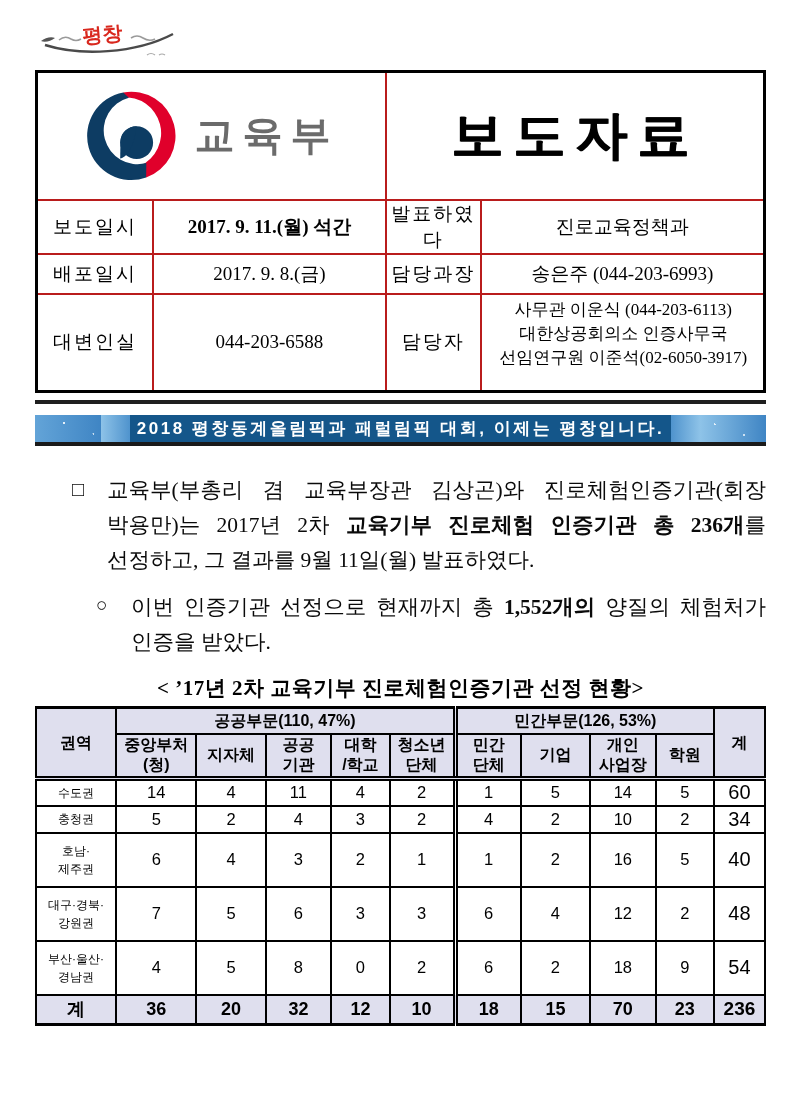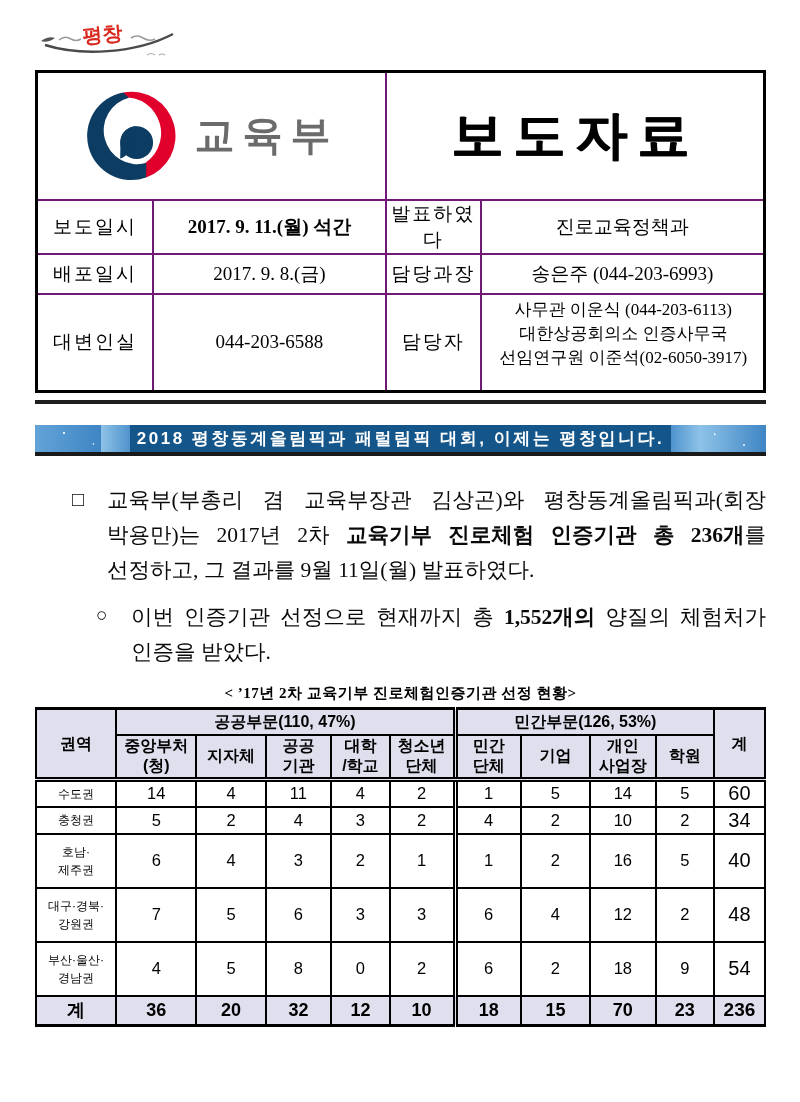--- a/index.html
+++ b/index.html
@@ -11,21 +11,21 @@
   }
 
   
   .pc-logo { height:46px; margin-left:0; margin-bottom:2px; }
 
   
   table.masthead {
     width:100%; border-collapse:collapse; table-layout:fixed;
     border:3px solid #000;
   }
-  table.masthead td { border:2px solid #701a75; text-align:center; vertical-align:middle; }
+  table.masthead td { border:2px solid #b91c1c; text-align:center; vertical-align:middle; }
   td.brandcell { height:128px; }
   .brand-inner { display:flex; align-items:center; justify-content:center; gap:16px; }
   .ministry-name {
     font-family:"Liberation Sans", sans-serif; font-weight:bold;
     font-size:40px; letter-spacing:8px; color:#6b6b6b;
   }
   .doc-type {
     font-family:"Liberation Sans", sans-serif; font-weight:bold;
     font-size:52px; letter-spacing:10px; color:#000;
     text-shadow:1px 0 0 currentColor;
@@ -35,21 +35,21 @@
   td.v-strong { font-weight:bold; }
   td.contact-cell { text-align:left; padding:3px 2px 20px 4px; }
   .contact-line { font-size:17px; line-height:1.42; white-space:nowrap; }
   td.tall { height:82px; }
 
   
   .thick-rule { height:4px; background:#1f1f1f; margin-top:7px; }
 
   
   .banner {
-    margin-top:21px; height:27px;
+    margin-top:11px; height:27px;
     display:flex; align-items:center; justify-content:center;
     background:
       radial-gradient(circle 2px at 4% 30%, rgba(255,255,255,.85) 50%, transparent 55%),
       radial-gradient(circle 2px at 8% 70%, rgba(255,255,255,.7) 50%, transparent 55%),
       radial-gradient(circle 2px at 93% 35%, rgba(255,255,255,.8) 50%, transparent 55%),
       radial-gradient(circle 2px at 97% 75%, rgba(255,255,255,.7) 50%, transparent 55%),
       linear-gradient(to right,
         #63a4d8 0%, #3f85c4 9%, #8ec3e8 9%, #4f93cd 13%,
         #14568a 13%, #14568a 87%,
         #4f93cd 87%, #8ec3e8 91%, #3f85c4 100%);
@@ -83,21 +83,21 @@
   .para { position:relative; font-size:21.5px; line-height:1.62; text-align:justify;
           word-break:keep-all; color:#0a0a0a; }
   .para .marker { position:absolute; top:0; }
   .para1 { margin-top:27px; padding-left:72px; }
   .para1 .marker { left:37px; font-size:20px; }
   .para2 { margin-top:13px; padding-left:96px; }
   .para2 .marker { left:61px; font-size:19px; }
   .para b { font-weight:bold; }
 
   .table-caption {
-    margin-top:14px; text-align:center; font-weight:bold; font-size:15px;
+    margin-top:14px; text-align:center; font-weight:bold; font-size:21px;
     letter-spacing:0.5px;
   }
   .unit-note { text-align:right; font-size:15px; margin-top:9px; padding-right:2px; }
 
   
   table.sel {
     width:100%; border-collapse:collapse; table-layout:fixed; margin-top:4px;
     border:2px solid #000; border-top:3px solid #000; border-bottom:3px solid #000;
     font-family:"Liberation Sans", sans-serif;
   }
@@ -187,21 +187,21 @@
 
   <div class="thick-rule"></div>
 
   <div class="banner">
     <span class="banner-text">2018 평창동계올림픽과 패럴림픽 대회, 이제는 평창입니다.</span>
   </div>
 
   <div class="double-rule"></div>
 
   <p class="para para1">
-    <span class="marker">□</span><span>교육부(부총리 겸 교육부장관 김상곤)와 평창동계올림픽과(회장 박용만)는 2017년 2차 </span><b>교육기부 진로체험 인증기관 총 236개</b><span>를 선정하고, 그 결과를 9월 11일(월) 발표하였다.</span>
+    <span class="marker">□</span><span>교육부(부총리 겸 교육부장관 김상곤)와 진로체험인증기관(회장 박용만)는 2017년 2차 </span><b>교육기부 진로체험 인증기관 총 236개</b><span>를 선정하고, 그 결과를 9월 11일(월) 발표하였다.</span>
   </p>
 
   <p class="para para2">
     <span class="marker">○</span><span>이번 인증기관 선정으로 현재까지 총 </span><b>1,552개의</b><span> 양질의 체험처가 인증을 받았다.</span>
   </p>
 
   <div class="table-caption">&lt; ’17년 2차 교육기부 진로체험인증기관 선정 현황&gt;</div>
 
   <table class="sel">
     <colgroup>

